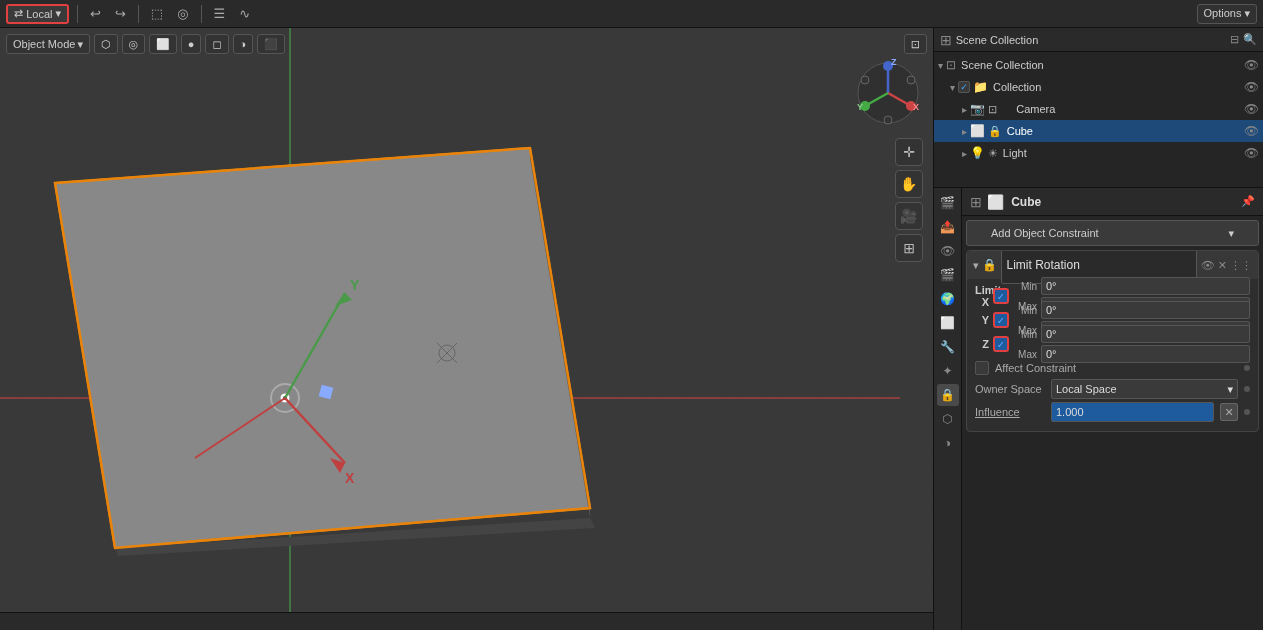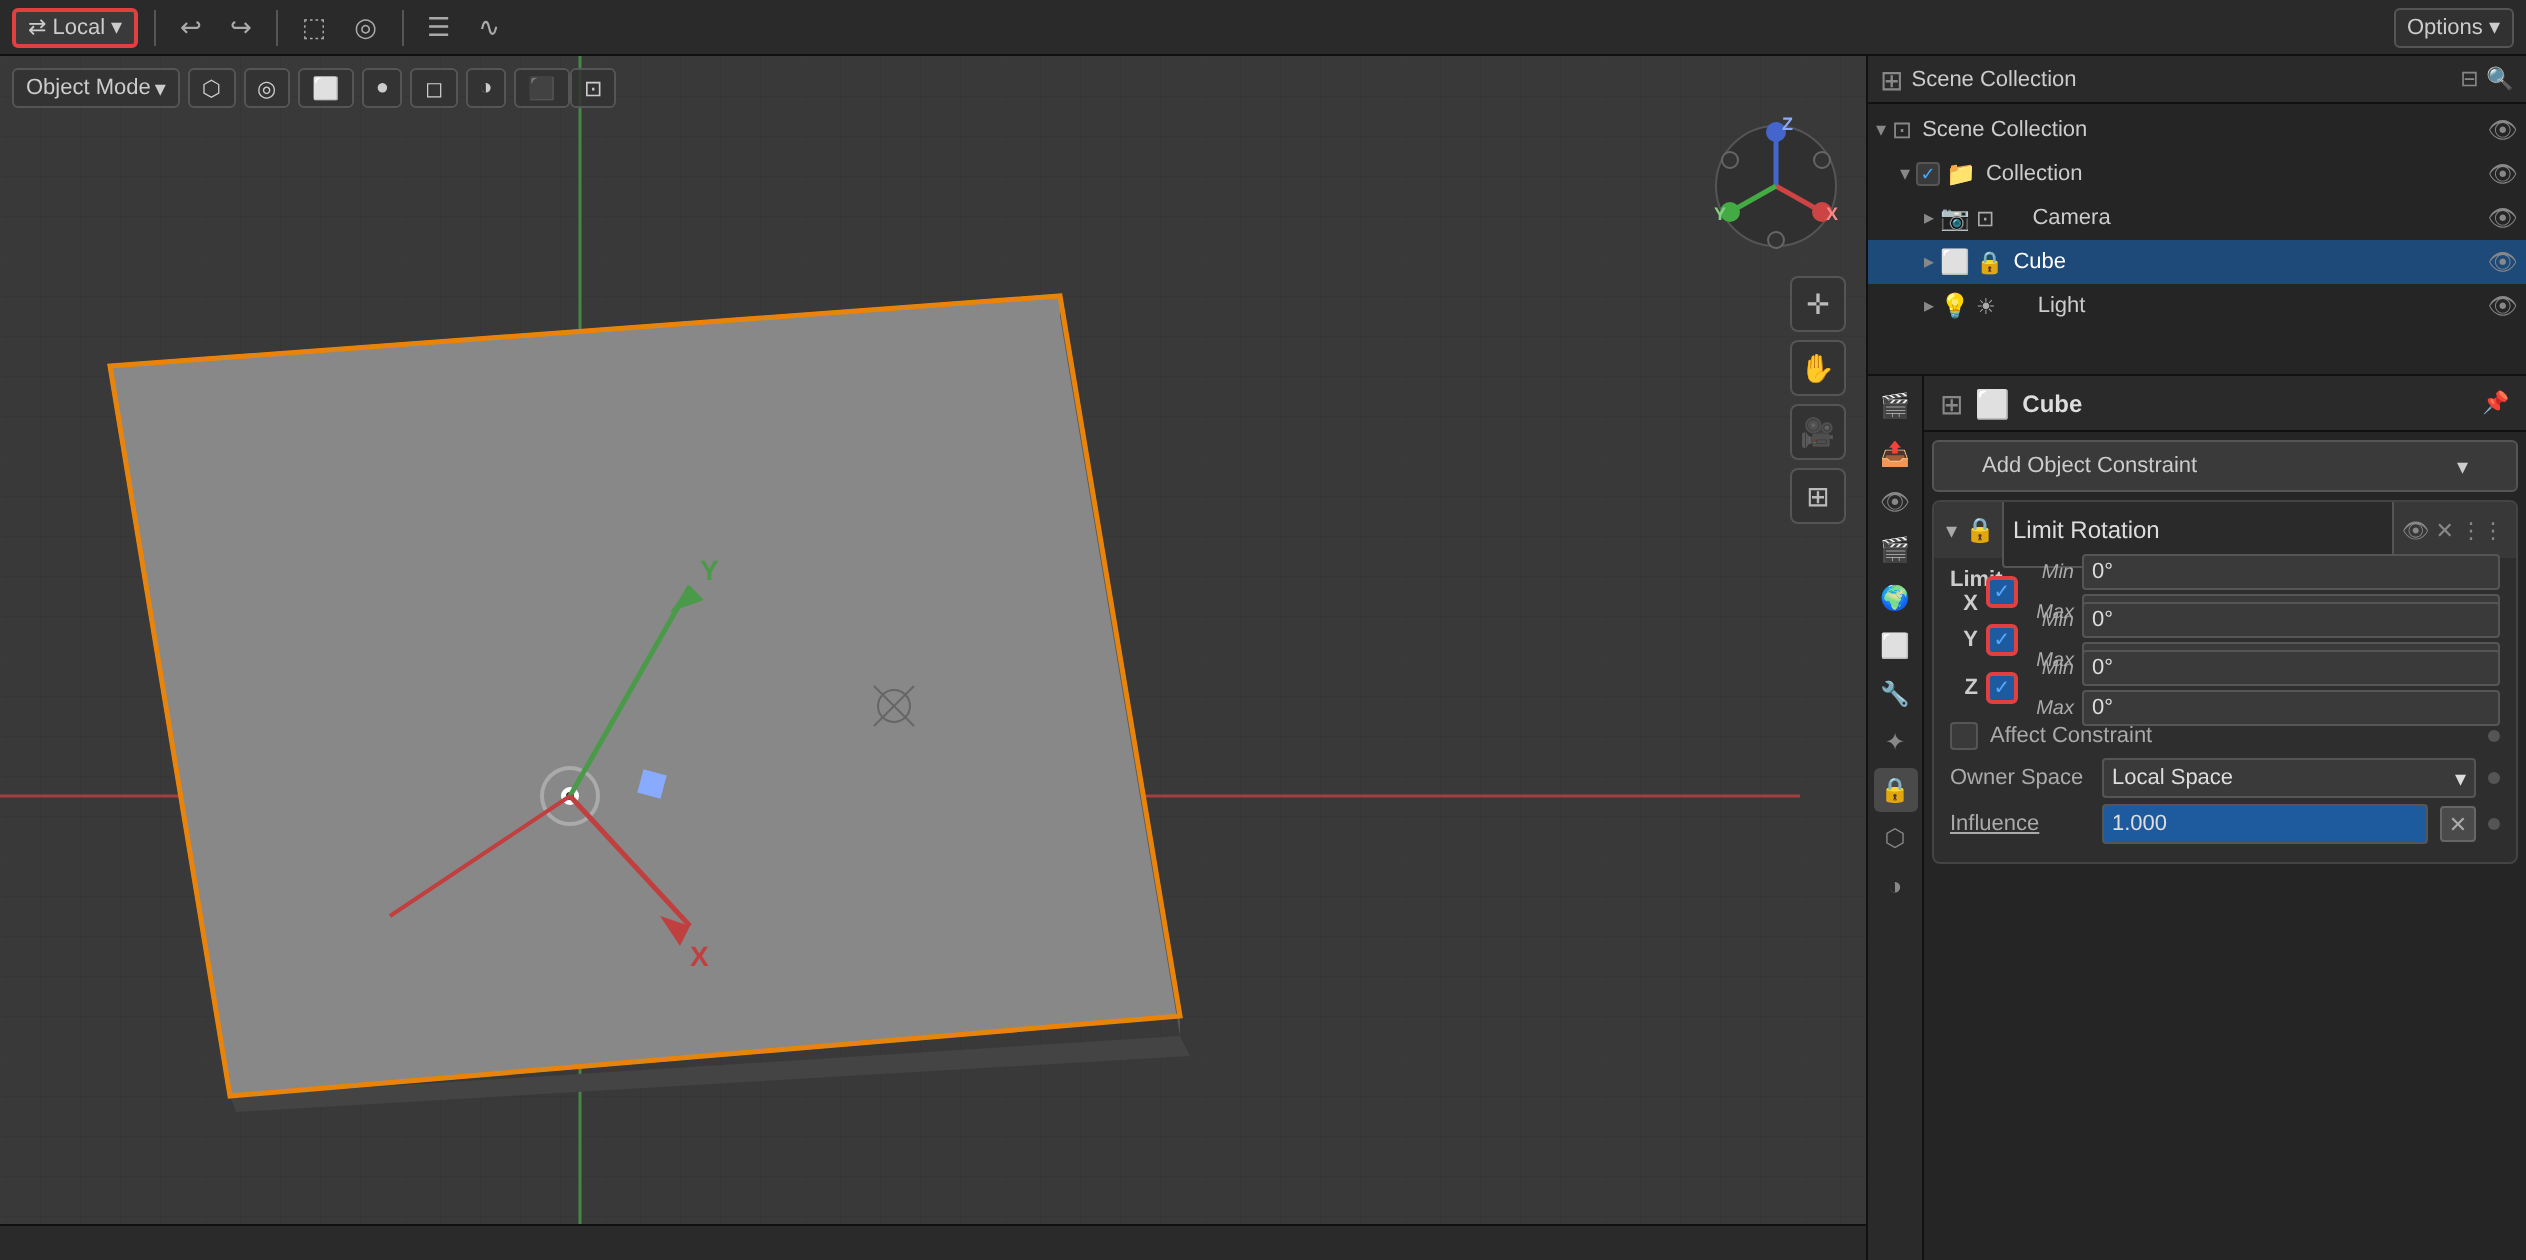--- a/index.html
+++ b/index.html
@@ -74,20 +74,21 @@
       overflow: hidden;
     }
 
     
     .viewport-topbar {
       position: absolute;
       top: 0; left: 0; right: 0;
       height: 26px;
       display: flex;
       align-items: center;
+      justify-content: space-between;
       padding: 16px 6px;
       z-index: 10;
     }
     .vp-topbar-left { display: flex; align-items: center; gap: 4px; }
     .vp-topbar-right { display: flex; align-items: center; gap: 4px; }
     .vp-btn {
       background: rgba(50,50,50,0.85);
       border: 1px solid #555;
       color: #ccc;
       padding: 2px 6px;
@@ -334,21 +335,20 @@
       display: flex;
       align-items: center;
       gap: 4px;
       height: 19px;
     }
     .minmax-label {
       width: 24px;
       font-size: 10px;
       color: #aaa;
       text-align: right;
-      font-style: italic;
     }
     .minmax-value {
       flex: 1;
       background: #3a3a3a;
       border: 1px solid #555;
       border-radius: 2px;
       color: #ddd;
       font-size: 11px;
       padding: 0 4px;
       height: 18px;
@@ -619,21 +619,21 @@
           <span style="font-size:12px;color:#e8740c;">⬜</span>
           <span style="font-size:11px;color:#aaa;">🔒</span>
           <span style="margin-left:2px;color:#fff;font-size:11px;">Cube</span>
           <span class="outline-eye">👁</span>
         </div>
 
         <div class="outliner-item" style="padding-left:28px;">
           <span class="tree-arrow">▸</span>
           <span style="font-size:12px;color:#888;">💡</span>
           <span style="font-size:11px;color:#aaa;">☀</span>
-          <span style="margin-left:18px;color:#ccc;font-size:11px;">Light</span>
+          <span style="margin-left:2px;color:#ccc;font-size:11px;">Light</span>
           <span class="outline-eye">👁</span>
         </div>
 
       </div>
     </div>
 
     <div class="properties-panel">
 
       <div class="props-sidebar">
         <div class="props-icon">🎬</div>

